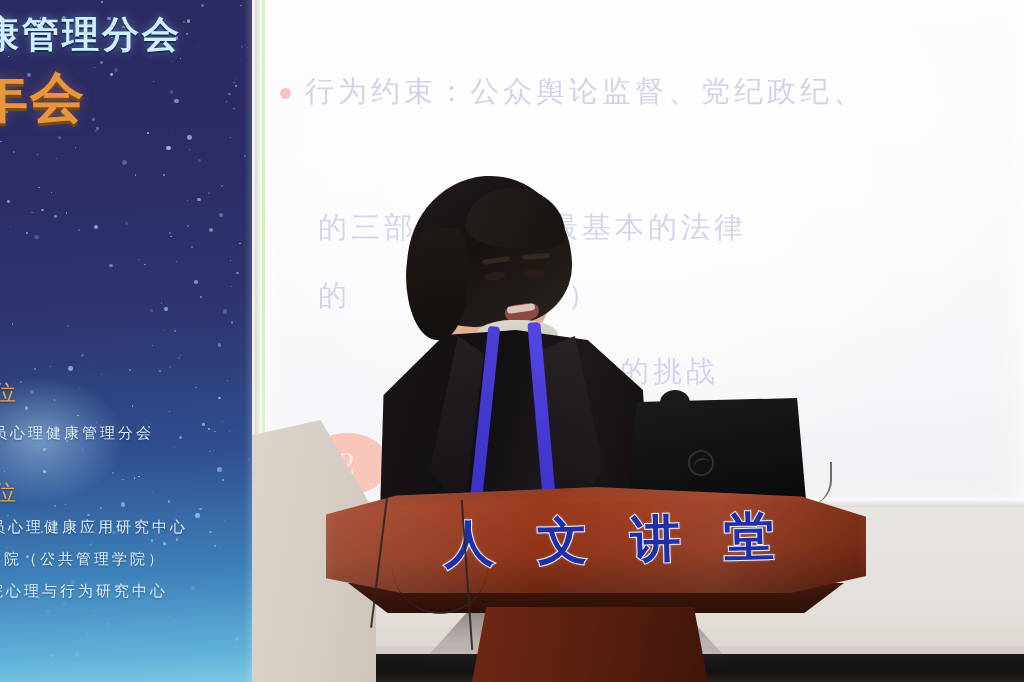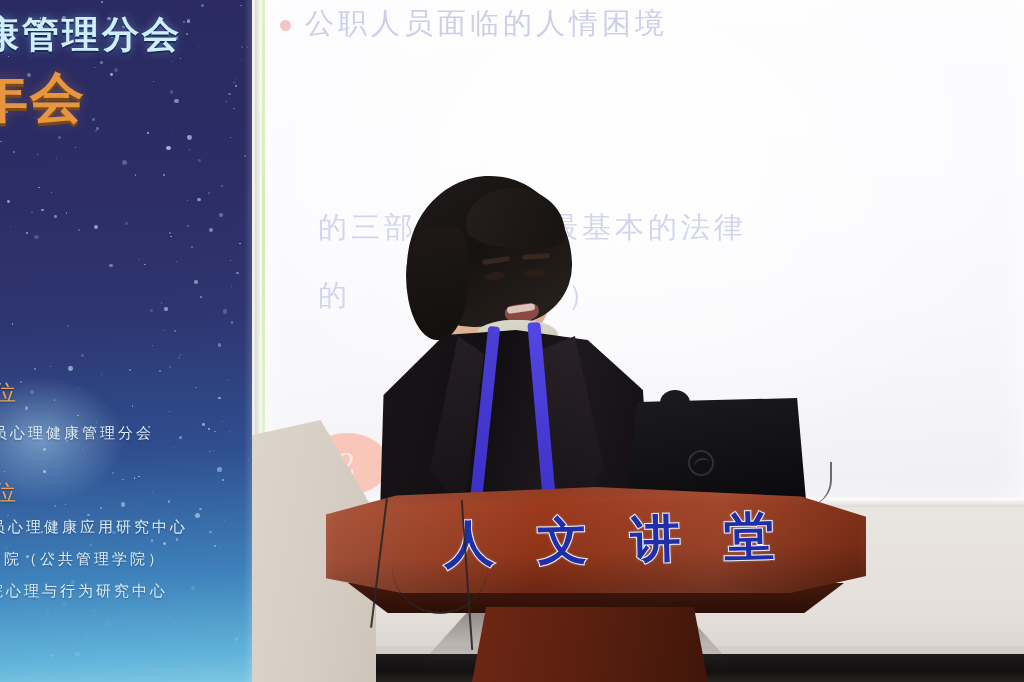--- a/index.html
+++ b/index.html
@@ -204,26 +204,27 @@
   <div class="floor-strip"></div>
   <div class="baseboard"></div>
 
   <div class="screen"></div>
   <div class="screen-edge-l"></div>
   <div class="screen-edge-green"></div>
   <div class="screen-bottom"></div>
   <div class="screen-glow"></div>
 
   <div class="slide">
-    <div class="bullet-row" style="left:18px;top:4px;">
+    <div class="bullet-row" style="left:18px;top:72px;">
       <div class="dot"></div>
-      <div class="sl">公职人员面临的人情困境</div>
+      <div class="sl f2">行为约束：公众舆论监督、党纪政纪、</div>
     </div>
     <div class="sl f3" style="position:absolute;left:56px;top:208px;white-space:nowrap;">的三部最重要、最基本的法律</div>
     <div class="sl f3" style="position:absolute;left:56px;top:276px;white-space:nowrap;">的　　　部曲”。）</div>
+    <div class="sl f3" style="position:absolute;left:358px;top:352px;white-space:nowrap;">的挑战</div>
 
     <div class="slide-badge">
       <span>2</span>
     </div>
   </div>
 
   <div class="pillar"></div>
 
   <div class="banner">
     <div class="stars" id="stars">

